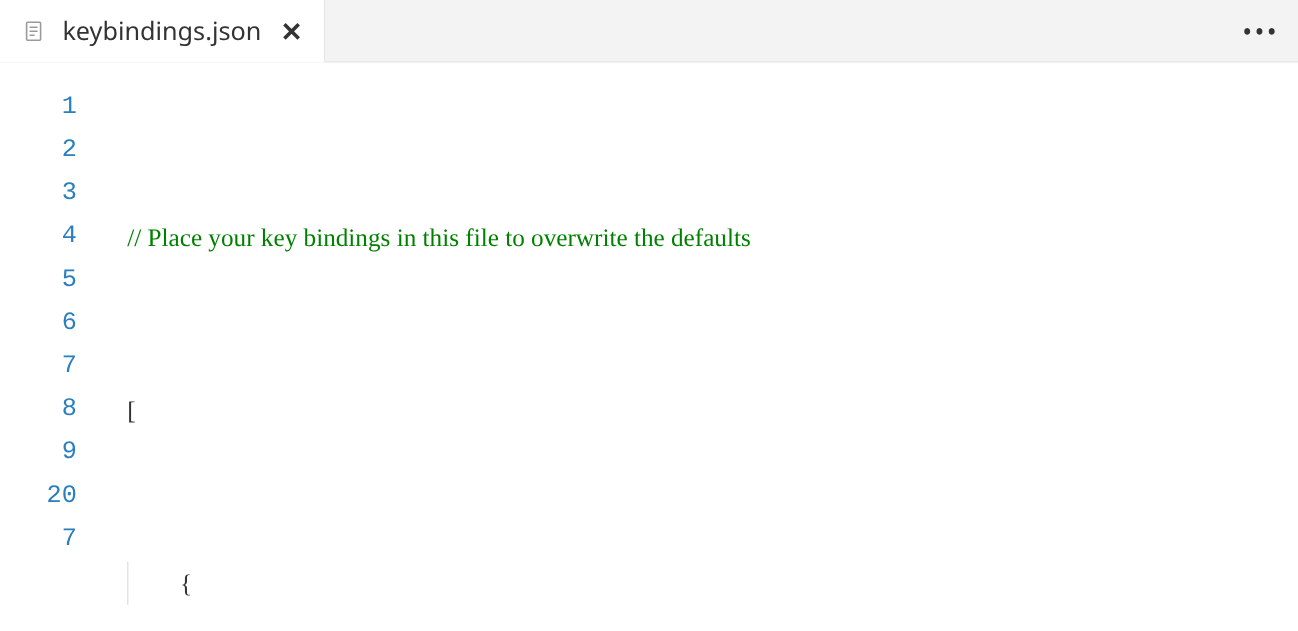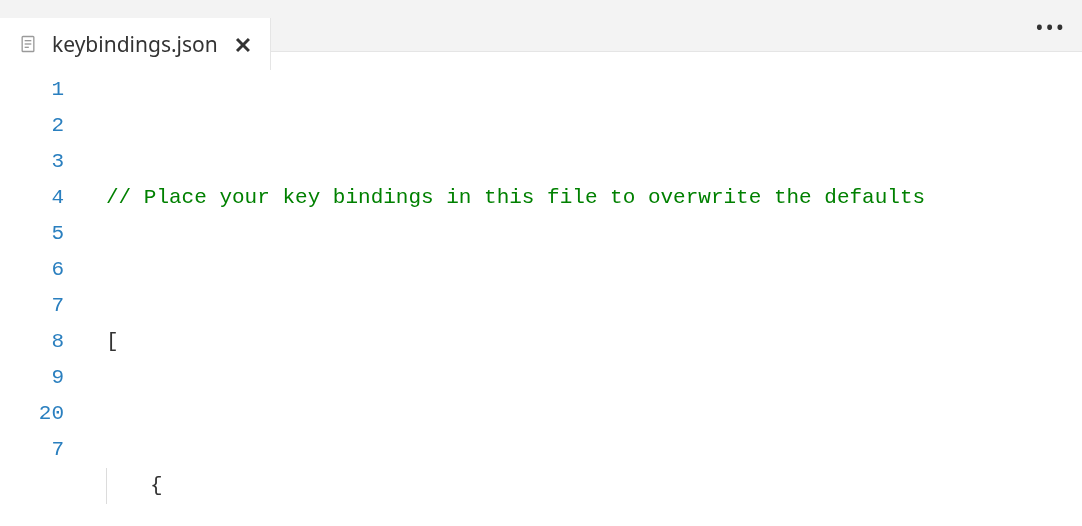--- a/index.html
+++ b/index.html
@@ -25,21 +25,20 @@
     position: relative;
   }
   .tab {
     display: flex;
     align-items: center;
     background: #ffffff;
     padding: 0 18px 0 18px;
     border-right: 1px solid #e5e5e5;
     height: 52px;
     gap: 14px;
-    margin-top: 18px;
   }
   .tab .file-icon {
     width: 20px;
     height: 20px;
     display: flex;
     align-items: center;
     justify-content: center;
     color: #9a9a9a;
   }
   .tab .file-icon svg { width: 20px; height: 20px; }
@@ -90,20 +89,21 @@
     flex: 1;
     position: relative;
     white-space: pre;
   }
   .line {
     height: 36px;
     display: flex;
     align-items: center;
     position: relative;
     padding-left: 16px;
+    font-family: Liberation Serif, serif;
   }
   .indent-guide {
     display: inline-block;
     border-left: 1px solid #dcdcdc;
     height: 36px;
     width: 44px;
     vertical-align: top;
   }
   .tok-comment { color: #008000; }
   .tok-punc { color: #333; }

